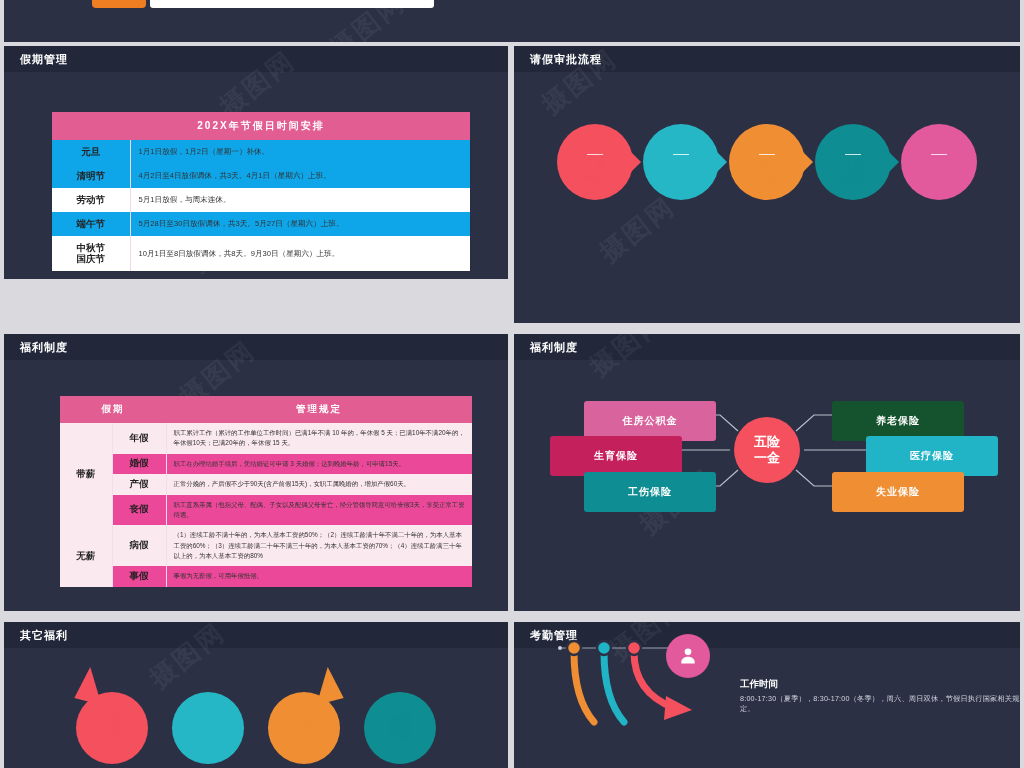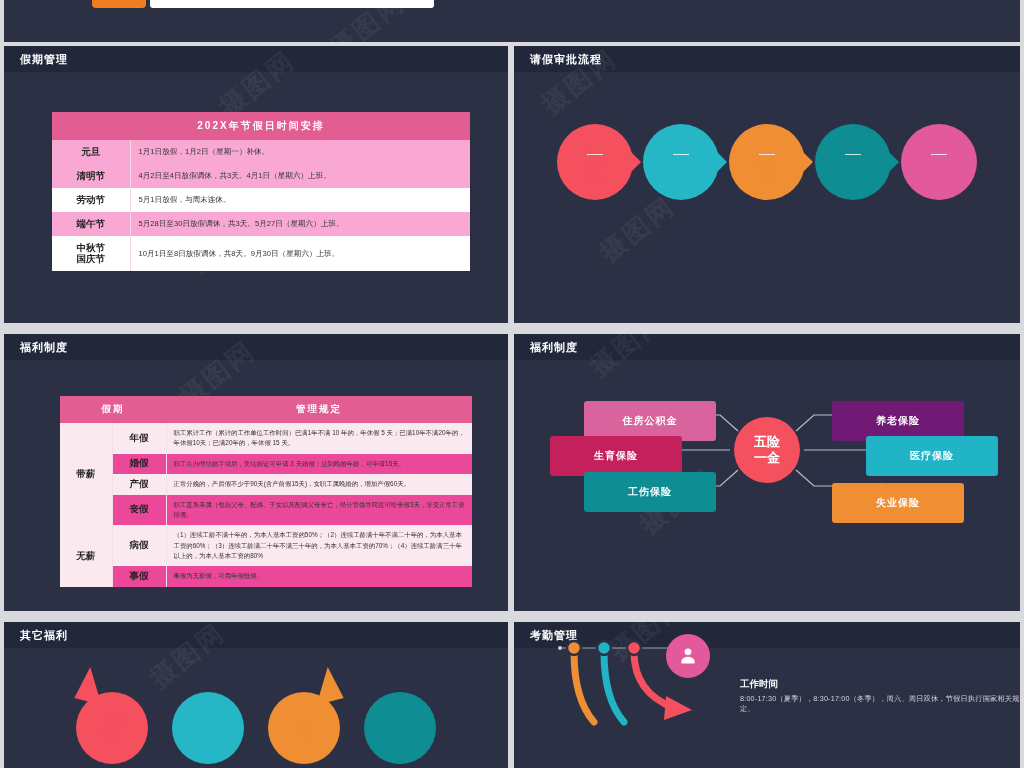--- a/index.html
+++ b/index.html
@@ -63,21 +63,21 @@
   .holiday-tbl td { padding: 6px 8px; vertical-align: middle; }
   .holiday-tbl td.h-name {
     width: 78px; text-align: center;
     font-size: 9.5px; font-weight: bold; color: #222;
     line-height: 1.25;
   }
   .holiday-tbl td.h-desc {
     font-size: 7.6px; color: #333; line-height: 1.5;
     border-left: 1px solid #f1d9e3;
   }
-  .holiday-tbl tr.odd td { background: #f9a8d4; margin-left: 42px; }
+  .holiday-tbl tr.odd td { background: #0ea5e9; margin-left: 42px; }
   .holiday-tbl tr.even td { background: #ffffff; }
 
   
   .flow-row {
     position: absolute; left: 0; top: 52px;
     width: 100%; display: flex;
     justify-content: center; gap: 10px;
   }
   .flow-node { position: relative; width: 76px; height: 76px; }
   .flow-disc {
@@ -217,21 +217,21 @@
 <body>
 
 <div class="grid">
 
   <div class="topstrip">
     <div class="ts-btn"></div>
     <div class="ts-field"></div>
     <div class="wm" style="left:320px; top:8px;">摄图网</div>
   </div>
 
-  <div class="panel" style="left:4px; top:46px; width:504px; height:277px;">
+  <div class="panel" style="left:4px; top:46px; width:504px; height:233px;">
     <div class="panel-head">
       <span class="panel-title">假期管理</span>
     </div>
     <div class="panel-body">
       <div class="wm" style="left:210px; top:-6px;">摄图网</div>
       <div class="wm" style="left:180px; top:150px;">摄图网</div>
       <table class="holiday-tbl">
         <caption>202X年节假日时间安排</caption>
         <tbody>
             <tr class="odd">
@@ -370,23 +370,23 @@
           <polygon points="374,81 367,77.5 367,84.5"></polygon>
           <polygon points="382,116 375,112.5 375,119.5"></polygon>
           <polygon points="374,152 367,148.5 367,155.5"></polygon>
         </g>
       </svg>
       <div class="ins-core" style="background: rgb(244, 80, 94);">五险<br>一金</div>
       <div>
           <div class="ins-chip" style="background: rgb(217, 99, 156); top: 67px; left: 70px;">住房公积金</div>
           <div class="ins-chip" style="background: rgb(196, 32, 92); top: 102px; left: 36px;">生育保险</div>
           <div class="ins-chip" style="background: rgb(14, 141, 146); top: 138px; left: 70px;">工伤保险</div>
-          <div class="ins-chip" style="background: #701a75; top: 67px; left: 318px;">养老保险</div>
+          <div class="ins-chip" style="background: #14532d; top: 67px; left: 318px;">养老保险</div>
           <div class="ins-chip" style="background: rgb(33, 180, 198); top: 102px; left: 352px;">医疗保险</div>
-          <div class="ins-chip" style="background: rgb(239, 142, 51); top: 138px; left: 318px; margin-top: 11px;">失业保险</div>
+          <div class="ins-chip" style="background: rgb(239, 142, 51); top: 138px; left: 318px;">失业保险</div>
         </div>
     </div>
   </div>
 
   <div class="panel" style="left:4px; top:622px; width:504px; height:146px;">
     <div class="panel-head">
       <span class="panel-title">其它福利</span>
     </div>
     <div class="panel-body">
       <div class="wm" style="left:140px; top:-10px;">摄图网</div>

